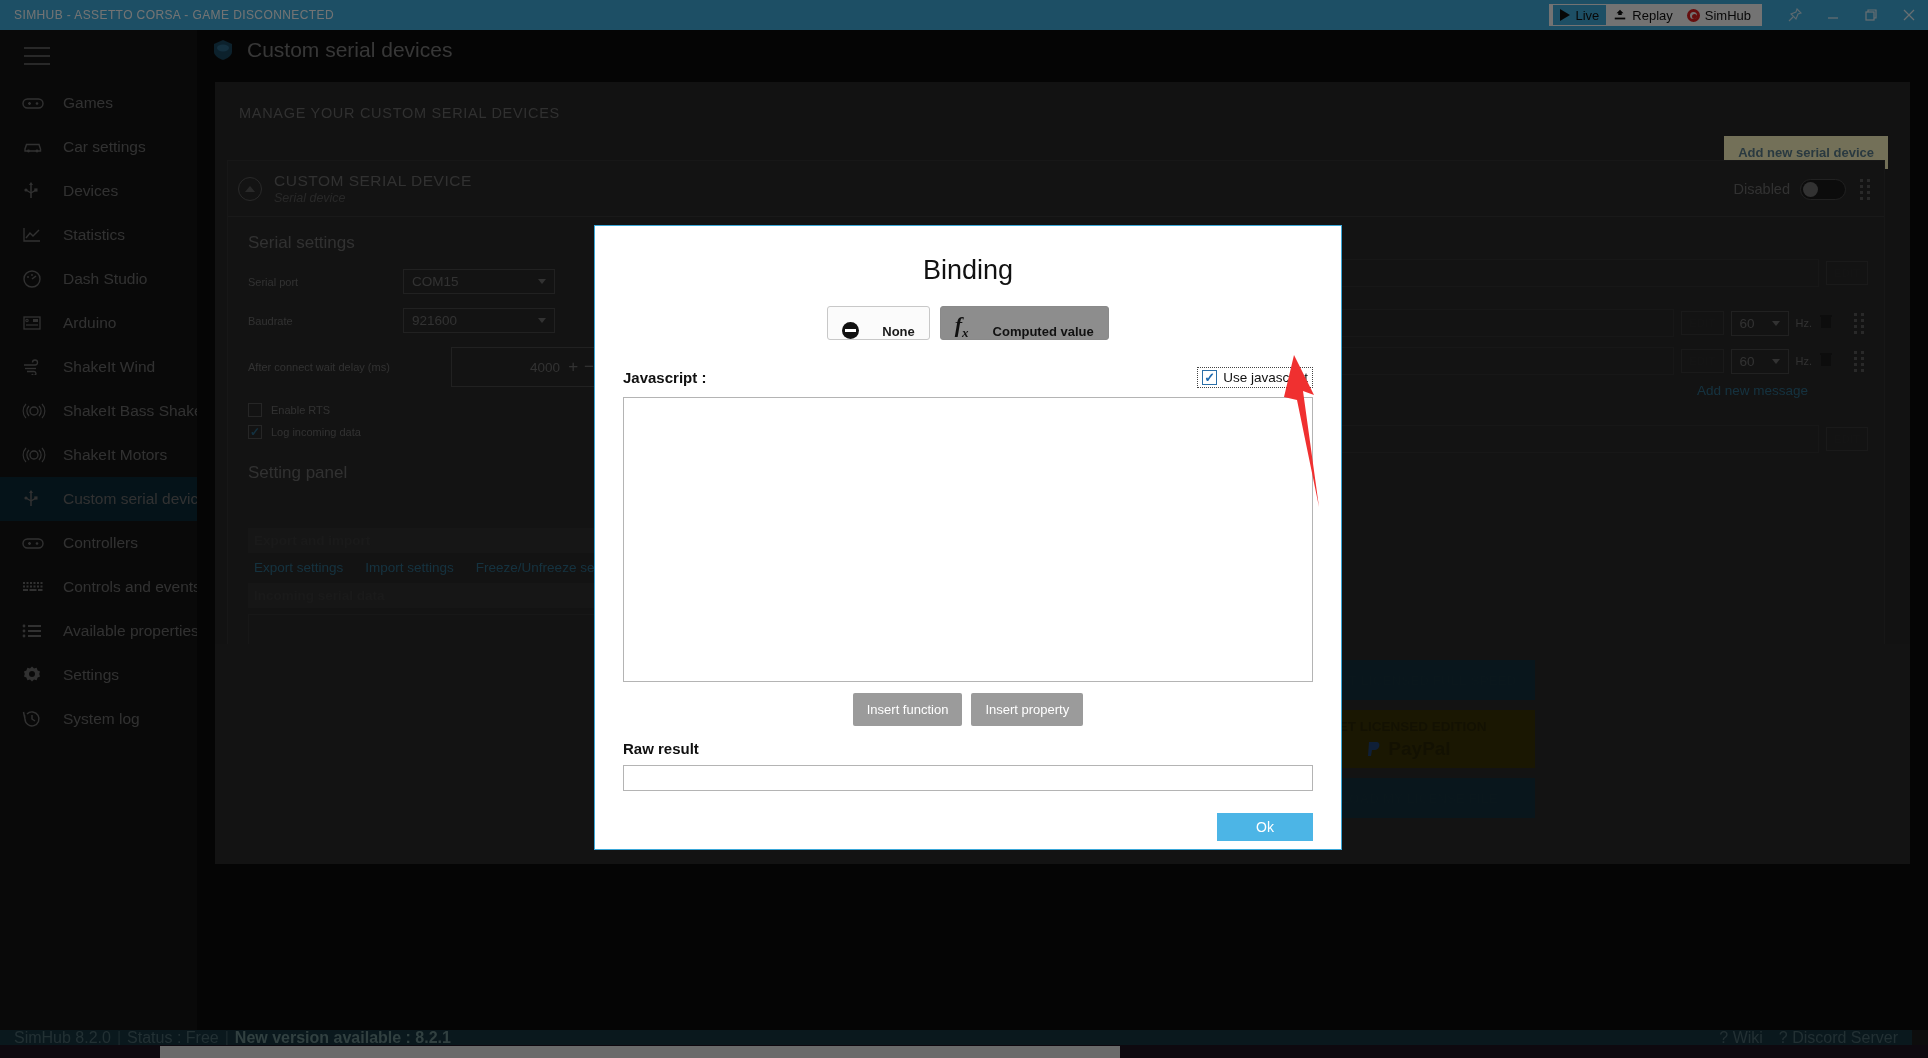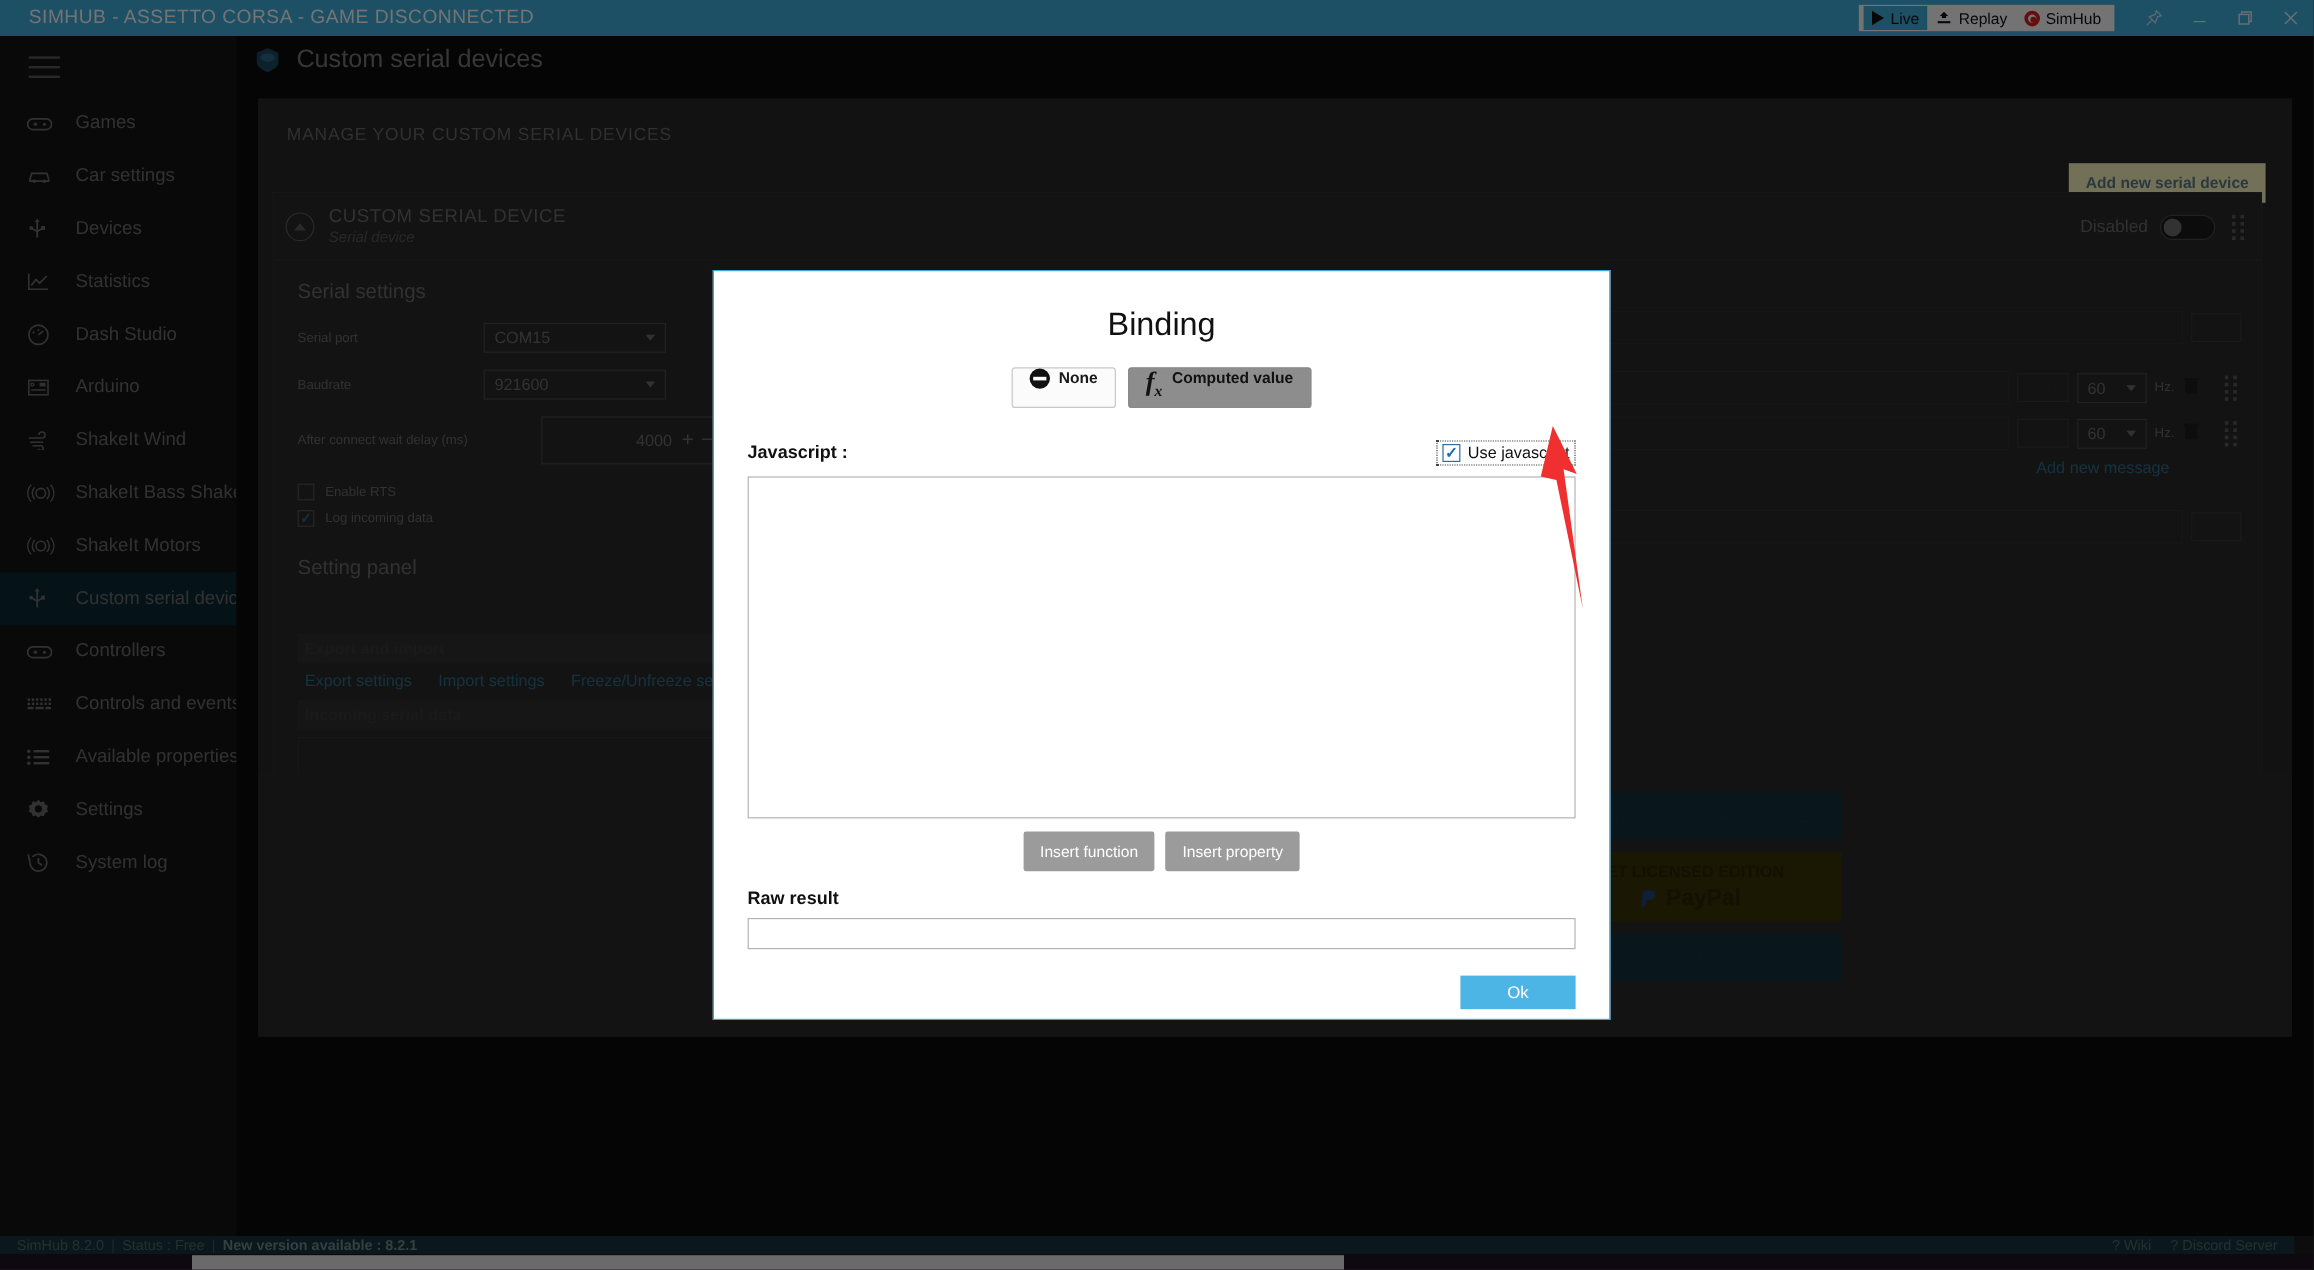--- a/index.html
+++ b/index.html
@@ -18,23 +18,23 @@
 
   
   .titlebar {
     position: absolute; top: 0; left: 0;
     width: 1928px; height: 30px;
     background: #41b0e0;
     display: flex; align-items: center;
   }
   .titlebar-text {
     color: #ffffff;
-    font-size: 16px;
+    font-size: 12px;
     letter-spacing: 0.4px;
-    margin-left: 24px;
+    margin-left: 14px;
     white-space: nowrap;
   }
   .titlebar-right {
     margin-left: auto;
     display: flex; align-items: center;
     height: 30px;
   }
   .transport {
     background: #ffffff;
     height: 22px;
@@ -257,21 +257,21 @@
     height: 58px; flex-direction: column; background: #3b3406; color: #2b2706;
   }
   .paypal-row { display:flex; align-items:center; margin-top:4px; font-size:19px; font-weight:bold;}
 
   
   .statusbar {
     position: absolute; left: 0; bottom: 13px;
     width: 1912px; height: 15px;
     background: #173640;
     display: flex; align-items: center;
-    font-size: 12px; color: #4d6a72;
+    font-size: 16px; color: #4d6a72;
   }
   .statusbar .sep { color:#3c5a63; margin: 0 6px; }
   .statusbar .right { margin-left:auto; margin-right: 14px; display:flex; gap:16px; }
   .taskbar {
     position: absolute; left: 0; bottom: 0;
     width: 1928px; height: 13px;
     background: #201522;
   }
   .taskbar .tb-search {
     position: absolute; left: 160px; top: 1px;
@@ -294,26 +294,27 @@
   .modal-title {
     text-align: center;
     font-size: 27px; color: #111;
     padding-top: 29px;
   }
   .mode-row {
     display: flex; justify-content: center; gap: 10px;
     margin-top: 20px;
   }
   .mode-btn {
-    display: flex; align-items: flex-start;
+    display: flex; align-items: flex-end;
     height: 34px; padding: 0 14px;
     font-size: 13px; font-weight: bold;
     border: 1px solid #c8c8c8;
     background: #fbfbfb; color: #1a1a1a;
     border-radius: 3px;
+    gap: 16px;
   }
   .mode-btn.selected {
     background: #8d8d8d; color: #111; border-color: #8a8a8a;
   }
   .none-ico {
     width: 17px; height: 17px; border-radius: 50%;
     background: #111; margin-right: 7px;
     position: relative;
   }
   .none-ico::after {

